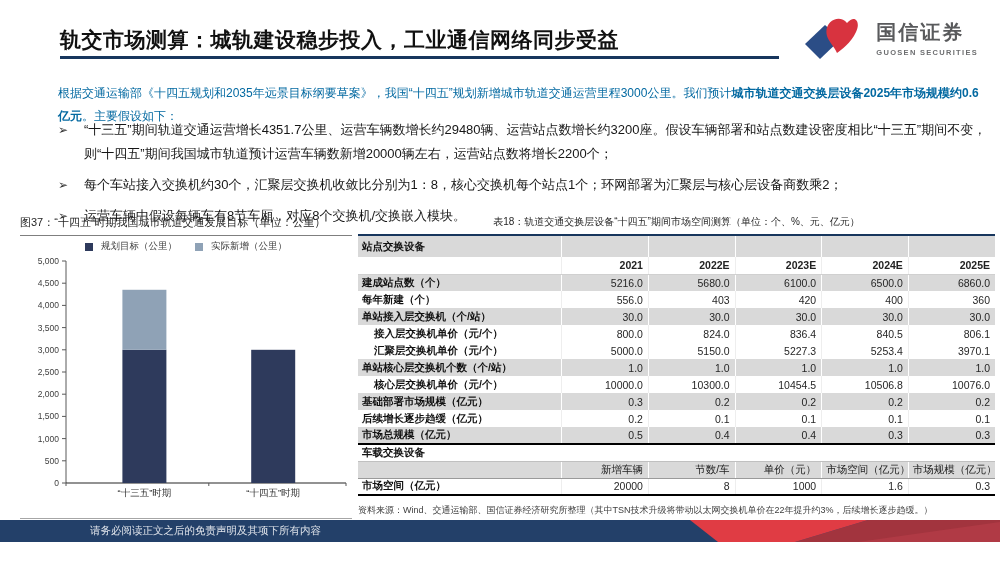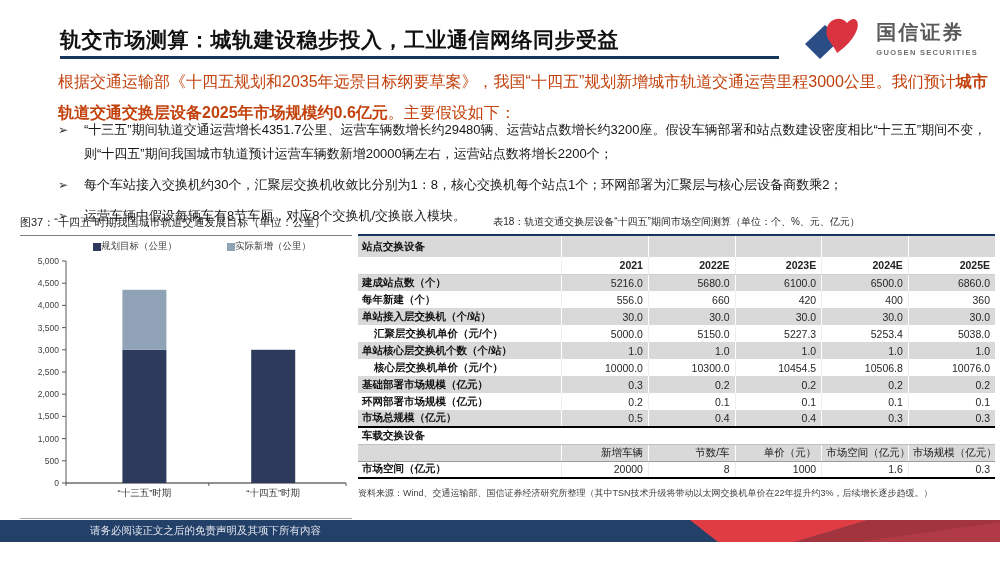--- a/index.html
+++ b/index.html
@@ -9,32 +9,32 @@
 
   
   .hdr-title { position:absolute; left:60px; top:26px; width:720px;
     font-size:21px; font-weight:bold; color:#111; letter-spacing:.5px; }
   .hdr-rule { position:absolute; left:60px; top:56px; width:719px; height:3px; background:#17365d; }
   .logo { position:absolute; right:22px; top:12px; display:flex; align-items:center; gap:17px; }
   .logo-txt .cn { font-size:20px; font-weight:bold; color:#595a5c; letter-spacing:2px; }
   .logo-txt .en { font-size:7.5px; color:#6d6e70; letter-spacing:1.3px; font-weight:bold; margin-top:2px; }
 
   
-  .intro { position:absolute; left:58px; top:66px; width:930px; font-size:16px; line-height:1.95; color:#c2410c; }
+  .intro { position:absolute; left:58px; top:82px; width:930px; font-size:12px; line-height:1.95; color:#0369a1; }
   .intro b { font-weight:bold; }
   .bullets { position:absolute; left:58px; top:118px; width:930px; }
   .bullet { display:flex; font-size:13px; line-height:1.85; margin-bottom:7px; color:#161616;}
   .bullet .mk { width:26px; flex:0 0 26px; color:#333; font-size:12px; padding-top:1px;}
 
   
   .figure-panel { position:absolute; left:20px; top:215px; width:332px; }
   .fig-title { font-size:11px; color:#262626; padding-bottom:5px; }
   .fig-rule  { height:1px; background:#7f7f7f; margin-bottom:4px; }
   .legend { display:flex; justify-content:center; gap:18px; font-size:9.5px; color:#404040; margin:4px 0 0 0;}
-  .legend .it { display:flex; align-items:center; gap:0;margin-left:32px; }
+  .legend .it { display:flex; align-items:center; gap:8px; }
   .legend .sw { width:8px; height:8px; display:inline-block; }
   .fig-src-rule { height:1px; background:#a6a6a6; margin-top:3px; }
   .fig-src { font-size:12px; color:#404040; margin-top:7px; }
 
   .table-panel { position:absolute; left:358px; top:215px; width:637px; }
   .tbl-title { font-size:10px; color:#262626; padding-bottom:5px;text-align:center; }
   .tbl-rule  { height:2px; background:#17365d; }
   table.tbl { width:100%; border-collapse:collapse; table-layout:fixed; font-size:10.5px; }
   table.tbl col.c0 { width:32%; }
   table.tbl td { height:17px; padding:0 5px 0 4px; white-space:nowrap; overflow:hidden; }
@@ -181,40 +181,48 @@
             <td class="lab">建成站点数（个）</td>
             <td class="num">5216.0</td>
             <td class="num">5680.0</td>
             <td class="num">6100.0</td>
             <td class="num">6500.0</td>
             <td class="num">6860.0</td>
           </tr>
           <tr class="w">
             <td class="lab">每年新建（个）</td>
             <td class="num">556.0</td>
-            <td class="num">660</td>
+            <td class="num">403</td>
             <td class="num">420</td>
             <td class="num">400</td>
             <td class="num">360</td>
           </tr>
           <tr class="g">
             <td class="lab">单站接入层交换机（个/站）</td>
             <td class="num">30.0</td>
             <td class="num">30.0</td>
             <td class="num">30.0</td>
             <td class="num">30.0</td>
             <td class="num">30.0</td>
+          </tr>
+          <tr class="w">
+            <td class="lab ind">接入层交换机单价（元/个）</td>
+            <td class="num">800.0</td>
+            <td class="num">824.0</td>
+            <td class="num">836.4</td>
+            <td class="num">840.5</td>
+            <td class="num">806.1</td>
           </tr>
           <tr class="w">
             <td class="lab ind">汇聚层交换机单价（元/个）</td>
             <td class="num">5000.0</td>
             <td class="num">5150.0</td>
             <td class="num">5227.3</td>
             <td class="num">5253.4</td>
-            <td class="num">5038.0</td>
+            <td class="num">3970.1</td>
           </tr>
           <tr class="g">
             <td class="lab">单站核心层交换机个数（个/站）</td>
             <td class="num">1.0</td>
             <td class="num">1.0</td>
             <td class="num">1.0</td>
             <td class="num">1.0</td>
             <td class="num">1.0</td>
           </tr>
           <tr class="w">
@@ -227,21 +235,21 @@
           </tr>
           <tr class="g">
             <td class="lab">基础部署市场规模（亿元）</td>
             <td class="num">0.3</td>
             <td class="num">0.2</td>
             <td class="num">0.2</td>
             <td class="num">0.2</td>
             <td class="num">0.2</td>
           </tr>
           <tr class="w">
-            <td class="lab">环网部署市场规模（亿元）</td>
+            <td class="lab">后续增长逐步趋缓（亿元）</td>
             <td class="num">0.2</td>
             <td class="num">0.1</td>
             <td class="num">0.1</td>
             <td class="num">0.1</td>
             <td class="num">0.1</td>
           </tr>
           <tr class="g thick-b">
             <td class="lab">市场总规模（亿元）</td>
             <td class="num">0.5</td>
             <td class="num">0.4</td>

